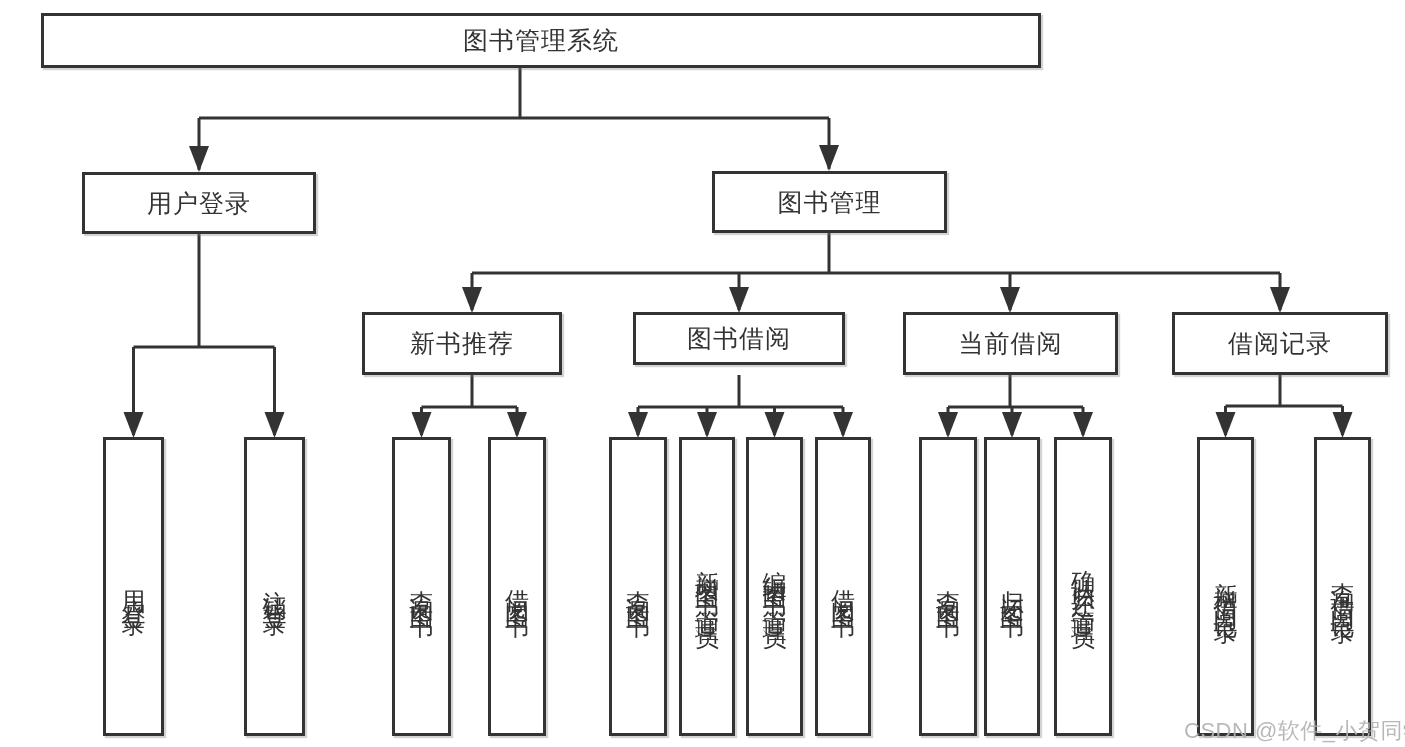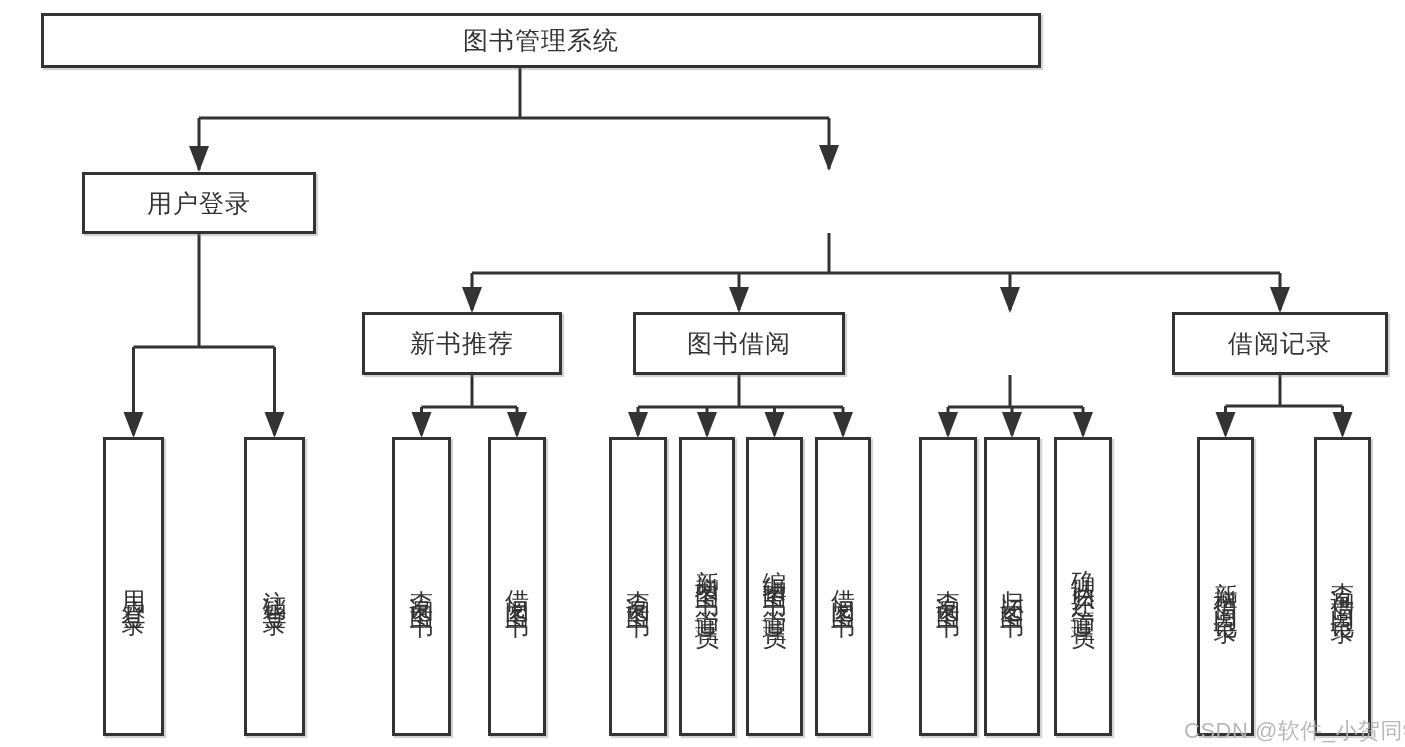--- a/index.html
+++ b/index.html
@@ -113,23 +113,25 @@
       <use href="#ah" transform="translate(1012,438)"></use>
       <use href="#ah" transform="translate(1083,438)"></use>
       <use href="#ah" transform="translate(1225.5,438)"></use>
       <use href="#ah" transform="translate(1342.5,438)"></use>
     </g>
   </svg>
 
   <div class="node" style="left:21px; top:13px; width:1000px; height:55px;margin-left:20px;">图书管理系统</div>
 
   <div class="node" style="left:82px; top:172px; width:234px; height:62px;">用户登录</div>
+  <div class="node" style="left:712px; top:171px; width:235px; height:62px;">图书管理</div>
 
   <div class="node" style="left:362px; top:312px; width:200px; height:63px;">新书推荐</div>
-  <div class="node" style="left:633px; top:312px; width:212px; height:63px;">图书借阅</div>
+  <div class="node" style="left:633px; top:312px; width:212px; height:53px;">图书借阅</div>
+  <div class="node" style="left:903px; top:312px; width:215px; height:63px;">当前借阅</div>
   <div class="node" style="left:1172px; top:312px; width:216px; height:63px;">借阅记录</div>
 
   <div class="leaf" style="left:103px; top:437px; width:61px; height:299px;">
     <span>用户登录</span>
     </div>
   <div class="leaf" style="left:244px; top:437px; width:61px; height:299px;">
     <span>注销登录</span>
     </div>
 
   <div class="leaf" style="left:392px; top:437px; width:59px; height:299px;">

